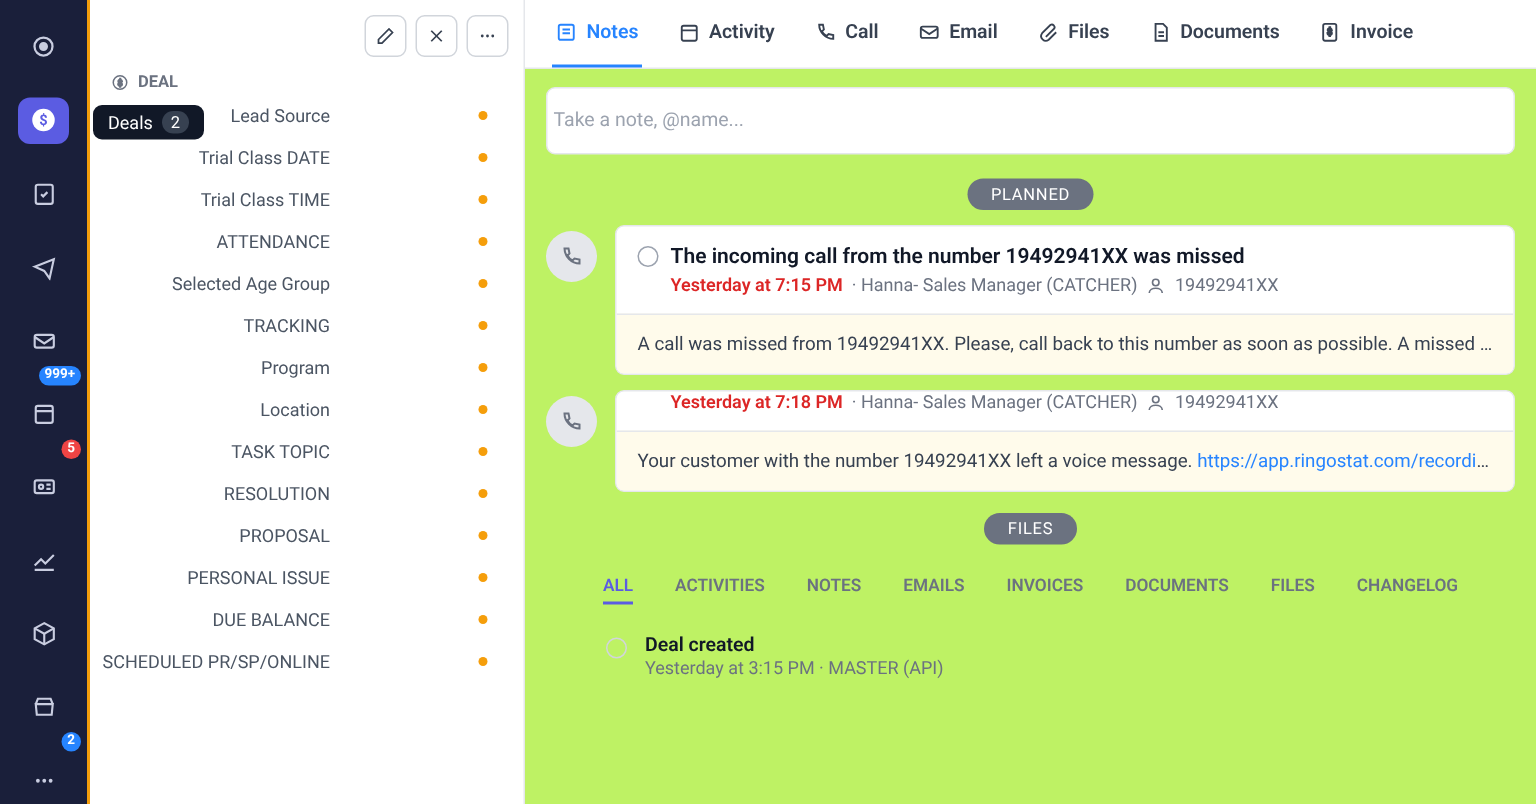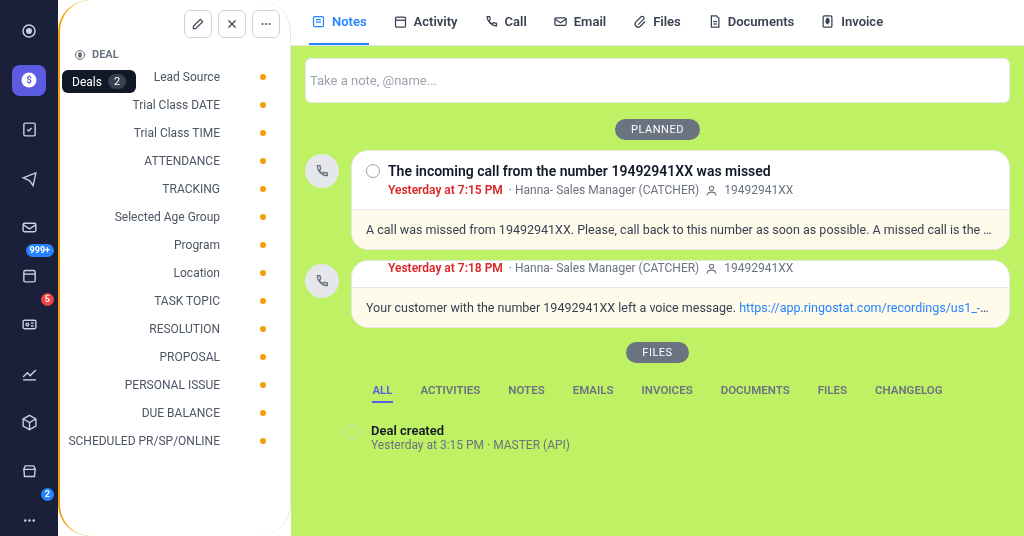--- a/index.html
+++ b/index.html
@@ -9,21 +9,21 @@
   
   .rail { width: 58px; background: #1a1f3a; display: flex; flex-direction: column; align-items: center; padding-top: 16px; gap: 18px; position: relative; }
   .rail-item { width: 34px; height: 34px; display: flex; align-items: center; justify-content: center; color: #c9cde0; cursor: pointer; position: relative; border-radius: 8px; }
   .rail-item.active { background: #5b5ce2; color: #fff; }
   .rail-badge { position: absolute; top: -4px; right: -8px; background: #ef4444; color: #fff; font-size: 9px; font-weight: 700; padding: 2px 4px; border-radius: 8px; line-height: 1; margin-top: 36px; }
   .rail-badge.blue { background: #2684ff; }
   .rail-tooltip { position: absolute; left: 62px; top: 70px; background: #111827; color: #fff; font-size: 12px; padding: 4px 10px; border-radius: 6px; display: flex; align-items: center; gap: 6px; }
   .rail-tooltip .count { background: #374151; padding: 1px 6px; border-radius: 10px; font-size: 11px; }
 
   
-  .mid { width: 233px; border-right: 1px solid #e5e7eb; border-left: 2px solid #f59e0b; background: #fff; overflow-y: auto; border-radius: 32px; }
+  .mid { width: 292px; border-right: 1px solid #e5e7eb; border-left: 2px solid #f59e0b; background: #fff; overflow-y: auto; }
   .mid-toolbar { display: flex; justify-content: flex-end; gap: 6px; padding: 10px 10px 4px; }
   .mid-btn { width: 28px; height: 28px; border: 1px solid #d1d5db; border-radius: 6px; background: #fff; display: flex; align-items: center; justify-content: center; cursor: pointer; color: #374151; }
   .mid-deal-label { display: flex; align-items: center; gap: 6px; font-size: 11px; font-weight: 700; color: #6b7280; padding: 6px 14px 2px; }
   .field-list { padding: 0 0 12px; }
   .field-row { display: flex; align-items: center; padding: 7px 14px 7px 0; }
   .field-name { width: 170px; text-align: right; font-size: 12px; color: #4b5563; padding-right: 10px; }
   .field-dot { width: 6px; height: 6px; border-radius: 50%; background: #f59e0b; margin-left: auto; margin-right: 10px; }
 
   
   .main { flex: 1; display: flex; flex-direction: column; background: #bef264; overflow: hidden; }
@@ -33,21 +33,21 @@
   .tab svg { width: 15px; height: 15px; }
 
   .note-input { margin: 12px 14px; background: #fff; border: 1px solid #e5e7eb; border-radius: 6px; padding: 14px 4px; color: #9ca3af; font-size: 13px; }
 
   .pill { background: #6b7280; color: #fff; font-size: 11px; font-weight: 400; letter-spacing: .5px; padding: 4px 16px; border-radius: 12px; display: inline-block; margin: 4px auto 10px; }
   .pill-wrap { text-align: center; }
 
   .timeline { position: relative; padding: 0 14px; }
   .tl-item { display: flex; gap: 12px; margin-bottom: 10px; }
   .tl-ico { width: 34px; height: 34px; border-radius: 50%; background: #e5e7eb; color: #6b7280; display: flex; align-items: center; justify-content: center; flex-shrink: 0; margin-top: 4px; }
-  .tl-card { flex: 1; background: #fff; border: 1px solid #e5e7eb; border-radius: 17px; overflow: hidden; }
+  .tl-card { flex: 1; background: #fff; border: 1px solid #e5e7eb; border-radius: 6px; overflow: hidden; }
   .tl-head { display: flex; align-items: center; gap: 8px; padding: 12px 14px 4px; font-size: 14px; font-weight: 600; }
   .tl-head .circle { width: 14px; height: 14px; border: 1.5px solid #9ca3af; border-radius: 50%; }
   .tl-meta { padding: 0 14px 12px 36px; font-size: 12px; color: #6b7280; display: flex; align-items: center; gap: 6px; flex-wrap: wrap; }
   .tl-meta .ts { color: #dc2626; font-weight: 600; }
   .tl-note { background: #fffbeb; border-top: 1px solid #e5e7eb; padding: 12px 14px; font-size: 12.5px; color: #374151; white-space: nowrap; overflow: hidden; text-overflow: ellipsis; }
   .tl-note a { color: #2684ff; text-decoration: none; }
 
   .filter-tabs { display: flex; justify-content: center; gap: 28px; padding: 10px 0 20px; font-size: 11.5px; font-weight: 600; color: #6b7280; }
   .filter-tab { cursor: pointer; padding-bottom: 4px; border-bottom: 2px solid transparent; }
   .filter-tab.active { color: #5b5ce2; border-bottom-color: #5b5ce2; }
@@ -181,25 +181,25 @@
         </div>
         <div class="field-row">
           <div class="field-name">Trial Class TIME</div>
           <div class="field-dot"></div>
         </div>
         <div class="field-row">
           <div class="field-name">ATTENDANCE</div>
           <div class="field-dot"></div>
         </div>
         <div class="field-row">
+          <div class="field-name">Selected Age Group</div>
+          <div class="field-dot"></div>
+        </div>
+        <div class="field-row">
           <div class="field-name">TRACKING</div>
-          <div class="field-dot"></div>
-        </div>
-        <div class="field-row">
-          <div class="field-name">Selected Age Group</div>
           <div class="field-dot"></div>
         </div>
         <div class="field-row">
           <div class="field-name">Program</div>
           <div class="field-dot"></div>
         </div>
         <div class="field-row">
           <div class="field-name">Location</div>
           <div class="field-dot"></div>
         </div>

